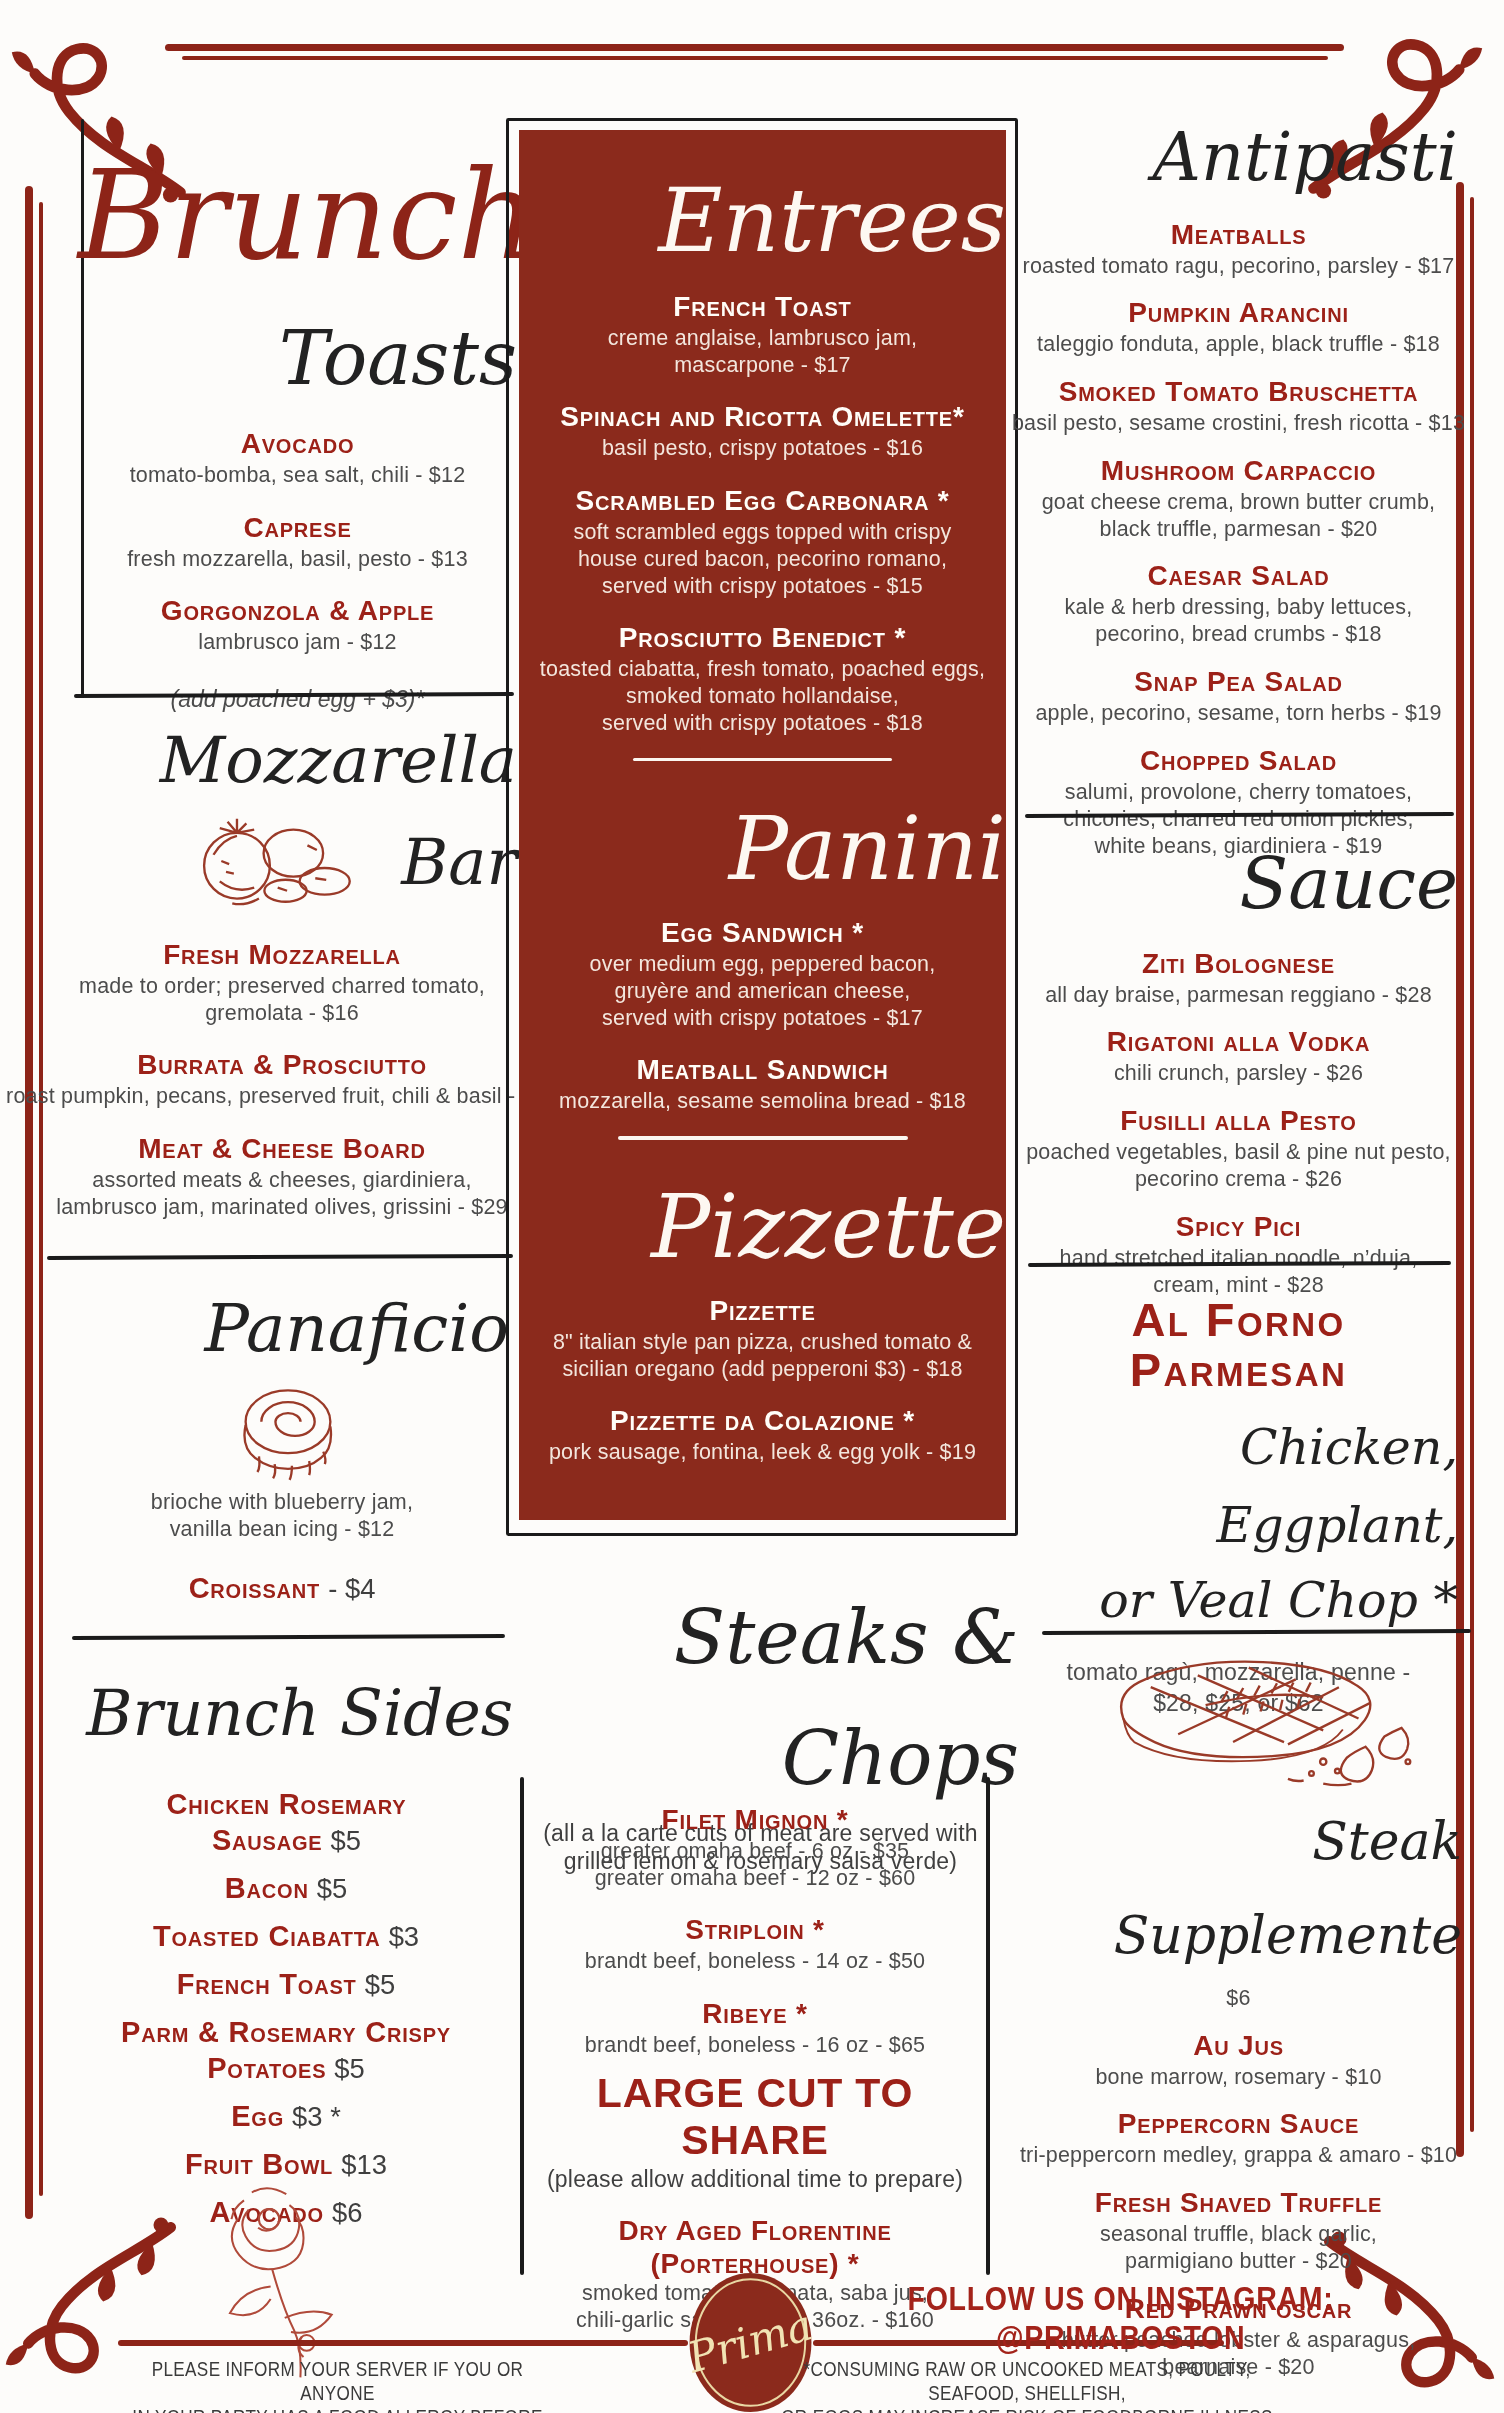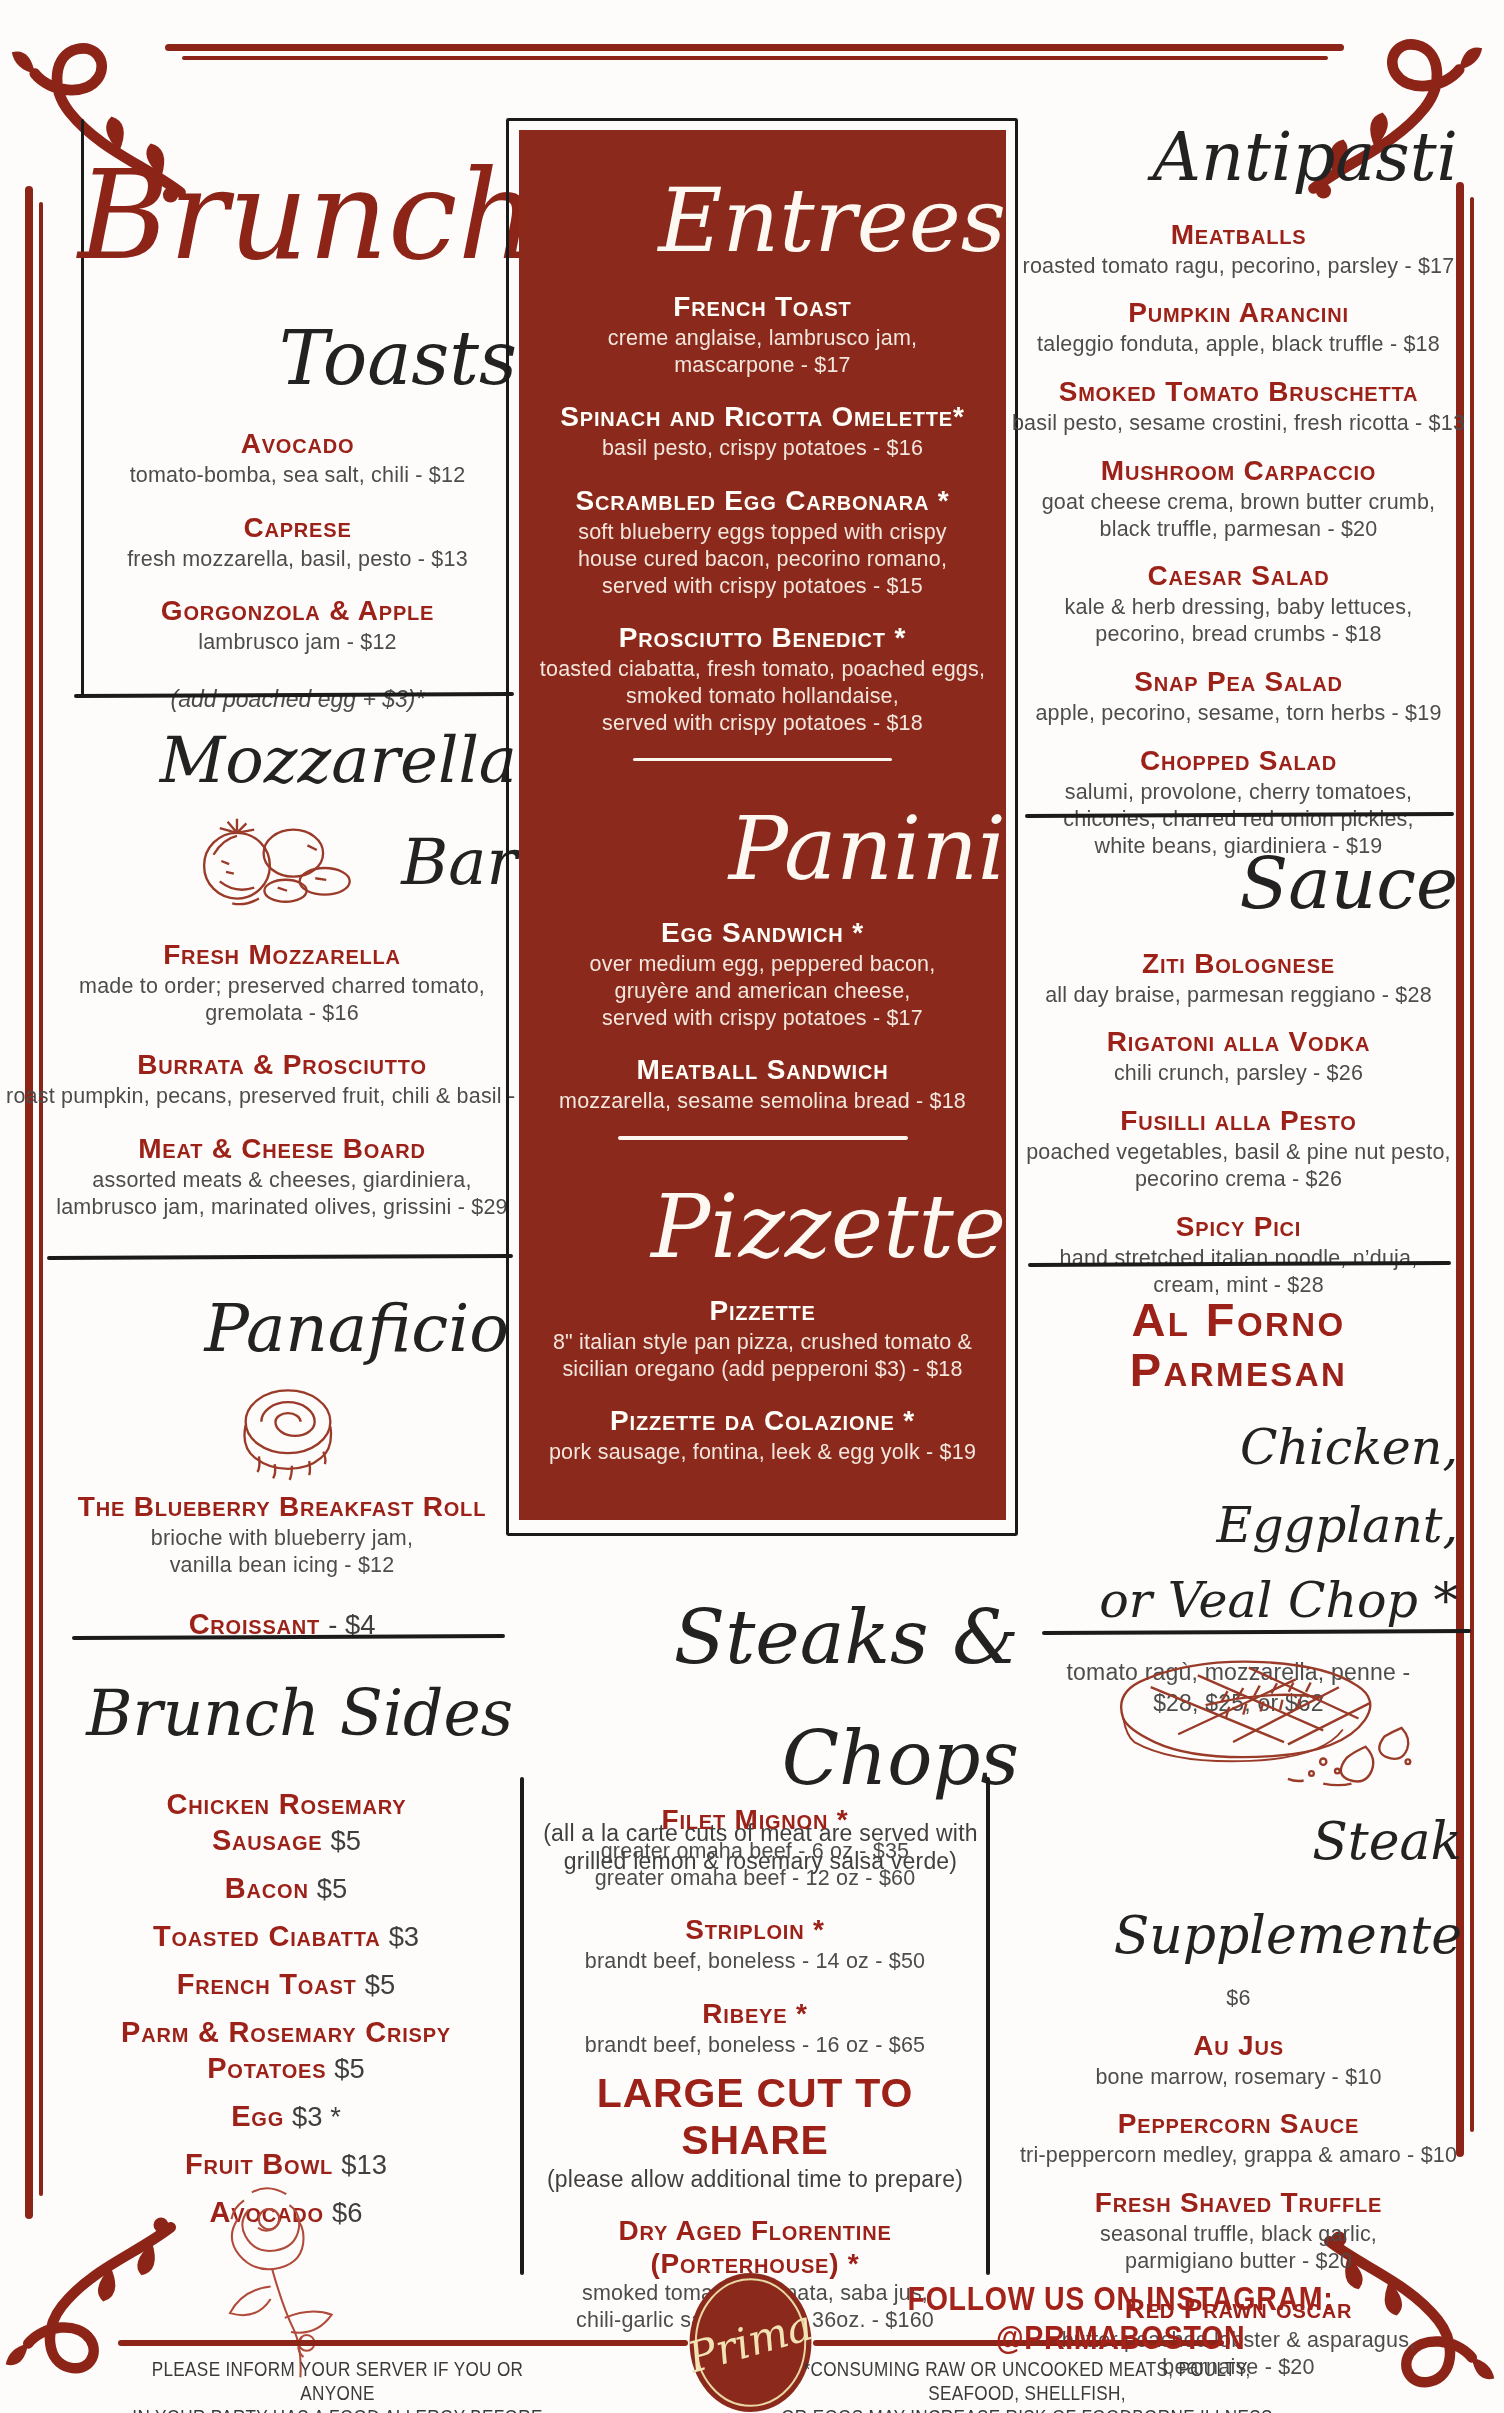--- a/index.html
+++ b/index.html
@@ -158,21 +158,20 @@
   <g fill="none" stroke="#9a3a28" stroke-width="3">
     <ellipse cx="75" cy="52" rx="54" ry="40"></ellipse>
     <path d="M75 52 m-34 0 a34 25 0 1 1 68 0 a25 18 0 1 1 -50 0 a16 11 0 1 1 32 0"></path>
     <path d="M21 56 q-6 28 12 42 q18 14 42 14 q26 0 42 -14 q16 -12 12 -40"></path>
     <path d="M38 96 q2 14 -2 20 M58 106 q2 12 -2 18 M80 108 q0 12 -3 18 M102 102 q2 12 0 18 M120 90 q4 10 2 16"></path>
   </g>
 </svg>
 
 <div class="abs" style="left:31px;top:1489px;width:502px;">
   <div class="mi">
-    <div class="iname">The Blueberry Breakfast Roll</div>
     <div class="idesc">brioche with blueberry jam,</div>
     <div class="idesc">vanilla bean icing - $12</div>
   </div>
   <div class="side-row" style="margin-top:27px;">
     <span class="sname">Croissant</span>
     <span class="sprice">- $4</span>
   </div>
 </div>
 
 <div class="black-rule" style="left:72px;top:1635px;width:433px;"></div>
@@ -235,21 +234,21 @@
     <div class="iname">French Toast</div>
     <div class="idesc">creme anglaise, lambrusco jam,</div>
     <div class="idesc">mascarpone - $17</div>
   </div>
   <div class="mi">
     <div class="iname">Spinach and Ricotta Omelette*</div>
     <div class="idesc">basil pesto, crispy potatoes - $16</div>
   </div>
   <div class="mi">
     <div class="iname">Scrambled Egg Carbonara *</div>
-    <div class="idesc">soft blueberry eggs topped with crispy</div>
+    <div class="idesc">soft scrambled eggs topped with crispy</div>
     <div class="idesc">house cured bacon, pecorino romano,</div>
     <div class="idesc">served with crispy potatoes - $15</div>
   </div>
   <div class="mi">
     <div class="iname">Prosciutto Benedict *</div>
     <div class="idesc">toasted ciabatta, fresh tomato, poached eggs,</div>
     <div class="idesc">smoked tomato hollandaise,</div>
     <div class="idesc">served with crispy potatoes - $18</div>
   </div>
   <div class="white-rule"></div>

